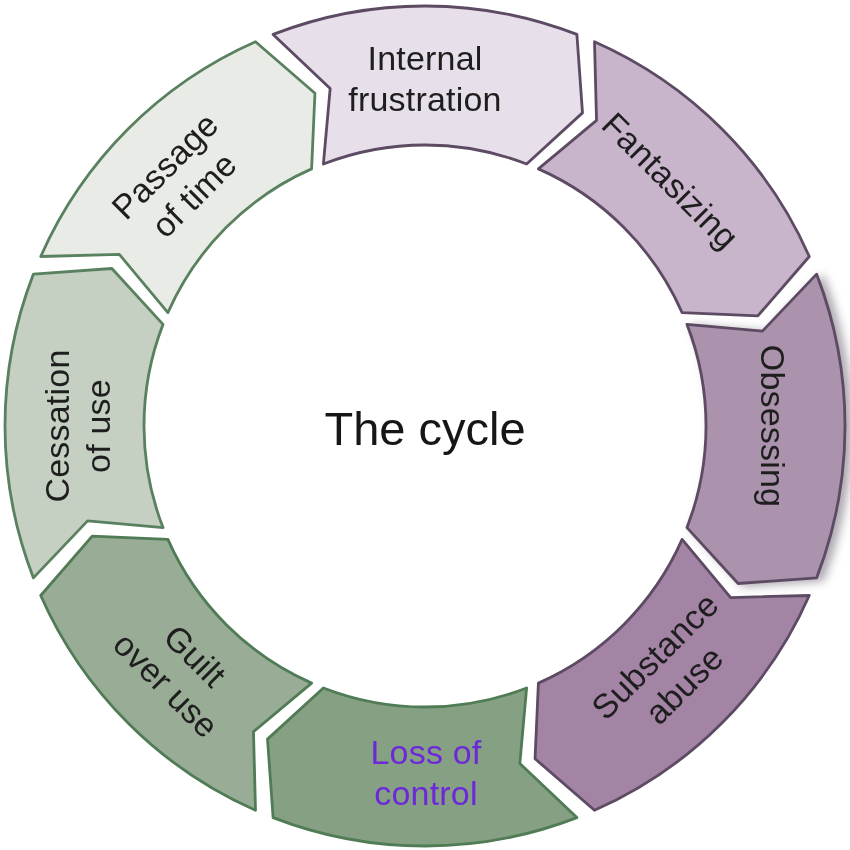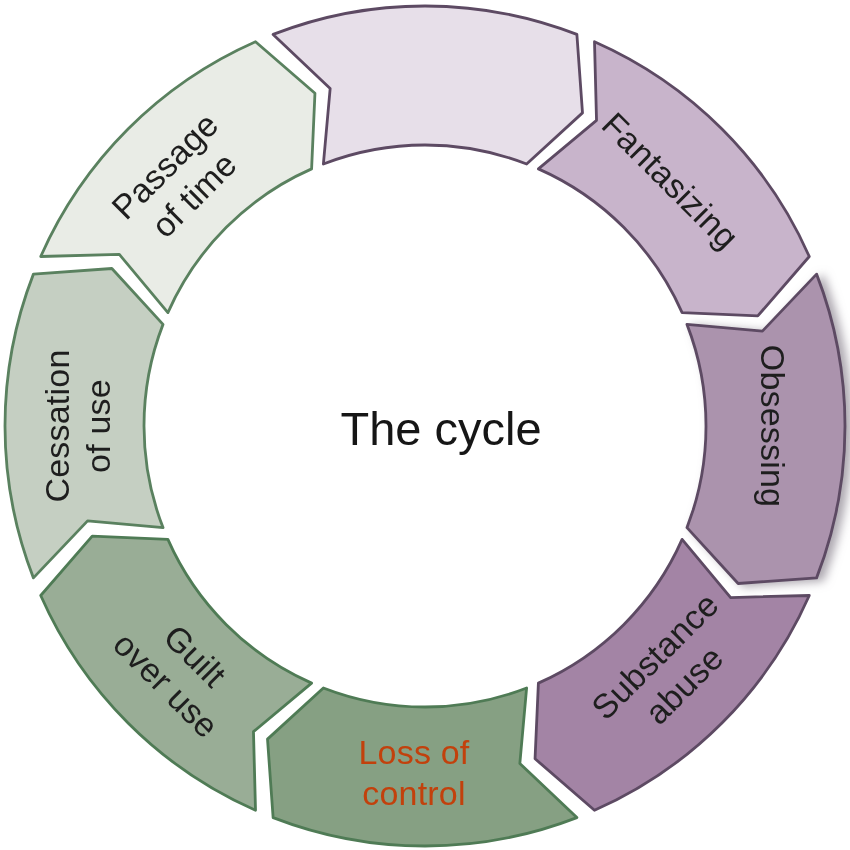--- a/index.html
+++ b/index.html
@@ -35,46 +35,47 @@
   .center-title {
     position: absolute;
     left: 425px;
     top: 429px;
     transform: translate(-50%, -50%);
     text-align: right;
     font-size: 47px;
     line-height: 1.5;
     color: #161616;
     white-space: nowrap;
-    margin-left: 16px;
   }
 </style>
 </head>
 <body>
 
 <div class="stage">
   <svg id="ring" width="850" height="850" viewBox="0 0 850 850">
       <path d="M 273.12 34.42 A 420 420 0 0 1 576.88 34.42 L 582.49 112.87 L 526.62 164.02 A 281 281 0 0 0 323.38 164.02 L 330.15 88.58 Z" fill="#e7dfe9" stroke="#5d4a63" stroke-width="2.8" stroke-linejoin="round"></path>
       <path d="M 594.49 41.72 A 420 420 0 0 1 809.28 256.51 L 757.77 315.95 L 682.10 312.60 A 281 281 0 0 0 538.40 168.90 L 596.53 120.34 Z" fill="#c8b4cb" stroke="#5d4a63" stroke-width="2.8" stroke-linejoin="round"></path>
       <path d="M 816.58 274.12 A 420 420 0 0 1 816.58 577.88 L 738.13 583.49 L 686.98 527.62 A 281 281 0 0 0 686.98 324.38 L 762.42 331.15 Z" fill="#ab93ad" stroke="#5d4a63" stroke-width="2.8" stroke-linejoin="round" style="filter: drop-shadow(rgba(90, 80, 95, 0.5) 6px 2px 5px);"></path>
       <path d="M 809.28 595.49 A 420 420 0 0 1 594.49 810.28 L 535.05 758.77 L 538.40 683.10 A 281 281 0 0 0 682.10 539.40 L 730.66 597.53 Z" fill="#a384a5" stroke="#5d4a63" stroke-width="2.8" stroke-linejoin="round"></path>
       <path d="M 576.88 817.58 A 420 420 0 0 1 273.12 817.58 L 267.51 739.13 L 323.38 687.98 A 281 281 0 0 0 526.62 687.98 L 519.85 763.42 Z" fill="#86a083" stroke="#4f7b55" stroke-width="2.8" stroke-linejoin="round"></path>
       <path d="M 255.51 810.28 A 420 420 0 0 1 40.72 595.49 L 92.23 536.05 L 167.90 539.40 A 281 281 0 0 0 311.60 683.10 L 253.47 731.66 Z" fill="#99ad96" stroke="#4f7b55" stroke-width="2.8" stroke-linejoin="round"></path>
       <path d="M 33.42 577.88 A 420 420 0 0 1 33.42 274.12 L 111.87 268.51 L 163.02 324.38 A 281 281 0 0 0 163.02 527.62 L 87.58 520.85 Z" fill="#c5cfc2" stroke="#5a815f" stroke-width="2.8" stroke-linejoin="round"></path>
       <path d="M 40.72 256.51 A 420 420 0 0 1 255.51 41.72 L 314.95 93.23 L 311.60 168.90 A 281 281 0 0 0 167.90 312.60 L 119.34 254.47 Z" fill="#e9ece6" stroke="#5a815f" stroke-width="2.8" stroke-linejoin="round"></path>
     </svg>
 
   <div class="center-title">
     <div>The cycle</div>
   </div>
+<div class="seg-label" style="left: 425px; top: 79px; transform: translate(-50%, -50%) rotate(0deg); color: rgb(30, 30, 30);">Internal
+frustration</div>
     <div class="seg-label" style="left: 670.37px; top: 180.63px; transform: translate(-50%, -50%) rotate(45deg); color: rgb(30, 30, 30);">Fantasizing</div>
     <div class="seg-label" style="left: 772px; top: 426px; transform: translate(-50%, -50%) rotate(90deg); color: rgb(30, 30, 30);">Obsessing</div>
     <div class="seg-label" style="left: 670.37px; top: 671.37px; transform: translate(-50%, -50%) rotate(-45deg); color: rgb(30, 30, 30);">Substance
 abuse</div>
-    <div class="seg-label" style="left: 414px; top: 773px; transform: translate(-50%, -50%) rotate(0deg); color: #c2410c;">Loss of
+    <div class="seg-label" style="left: 426px; top: 773px; transform: translate(-50%, -50%) rotate(0deg); color: #6d28d9;">Loss of
 control</div>
     <div class="seg-label" style="left: 179.63px; top: 671.37px; transform: translate(-50%, -50%) rotate(45deg); color: rgb(30, 30, 30);">Guilt
 over use</div>
     <div class="seg-label" style="left: 78px; top: 426px; transform: translate(-50%, -50%) rotate(-90deg); color: rgb(30, 30, 30);">Cessation
 of use</div>
     <div class="seg-label" style="left: 179.63px; top: 180.63px; transform: translate(-50%, -50%) rotate(-45deg); color: rgb(30, 30, 30);">Passage
 of time</div>
   </div>
 
 </body></html>

